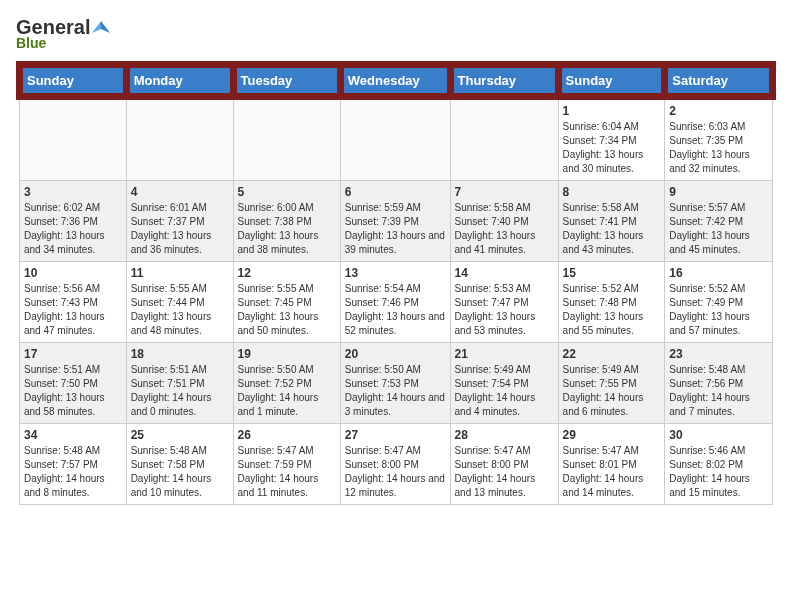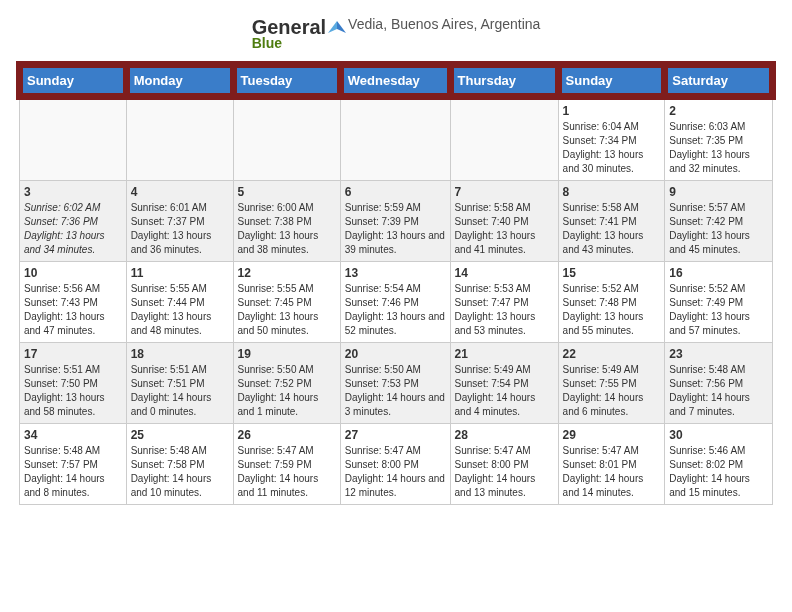--- a/index.html
+++ b/index.html
@@ -5,21 +5,21 @@
     * { box-sizing: border-box; margin: 0; padding: 0; }
     body {
       font-family: Arial, sans-serif;
       background: #fff;
       width: 792px;
       min-height: 612px;
       padding: 16px;
     }
     .header {
       display: flex;
-      justify-content: center;
+      justify-content: space-between;
       align-items: flex-start;
       margin-bottom: 10px;
     }
     .logo {
       display: flex;
       flex-direction: column;
       align-items: flex-start;
     }
     .title-section {
       text-align: right;
@@ -81,21 +81,20 @@
     <div style="display:flex;align-items:center;">
       <span style="font-size:20px;font-weight:bold;color:#333;">General</span>
       <svg width="18" height="18" viewBox="0 0 18 18" style="margin:0 2px;">
         <polygon points="9,2 18,14 9,10" fill="#3a7dc9"></polygon>
         <polygon points="9,2 0,14 9,10" fill="#5aaae0"></polygon>
       </svg>
     </div>
     <span style="font-size:14px;font-weight:bold;color:#4d7c0f;margin-top:-4px;">Blue</span>
   </div>
   <div class="title-section">
-    <div class="subtitle">Vedia, Buenos Aires, Argentina</div>
   </div>
 </div>
 
 <table class="calendar">
   <thead>
     <tr>
     <th>Sunday</th>
         <th>Monday</th>
         <th>Tuesday</th>
         <th>Wednesday</th>
@@ -120,21 +119,21 @@
         <td>
           <div class="day-num">2</div>
           <div class="day-info" style="white-space: pre-line;">Sunrise: 6:03 AM
 Sunset: 7:35 PM
 Daylight: 13 hours and 32 minutes.</div>
         </td>
       </tr>
       <tr class="row-shaded">
         <td>
           <div class="day-num">3</div>
-          <div class="day-info" style="white-space: pre-line; font-style: italic;">Sunrise: 6:02 AM
+          <div class="day-info" style="white-space: pre-line;">Sunrise: 6:02 AM
 Sunset: 7:36 PM
 Daylight: 13 hours and 34 minutes.</div>
         </td>
         <td>
           <div class="day-num">4</div>
           <div class="day-info" style="white-space: pre-line;">Sunrise: 6:01 AM
 Sunset: 7:37 PM
 Daylight: 13 hours and 36 minutes.</div>
         </td>
         <td>

